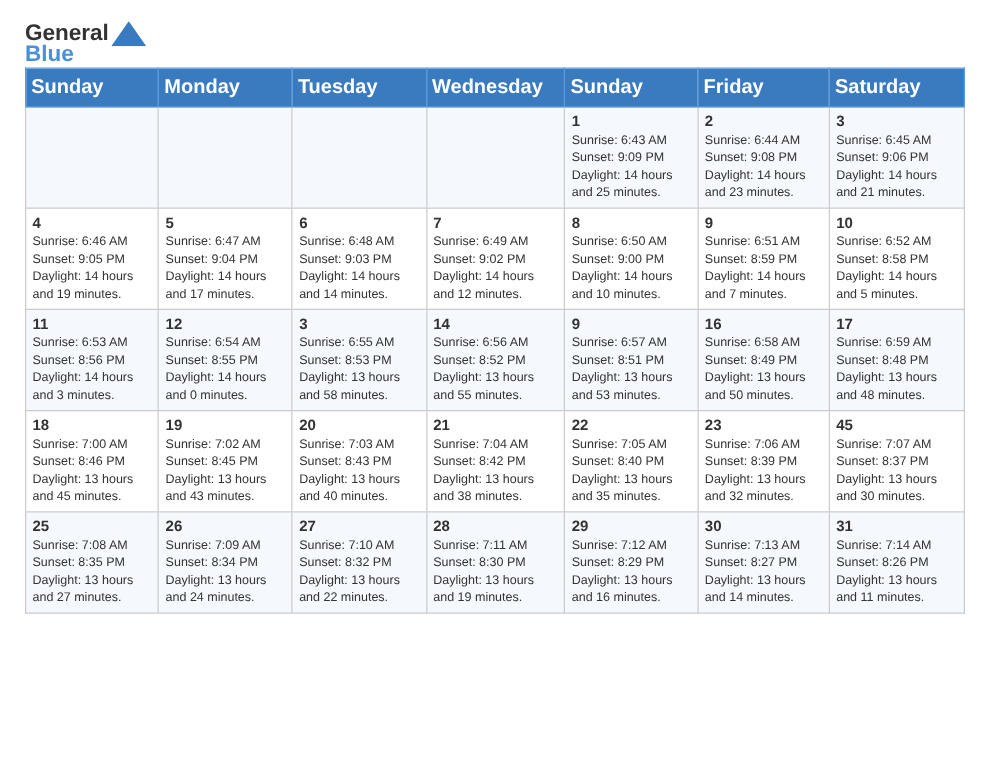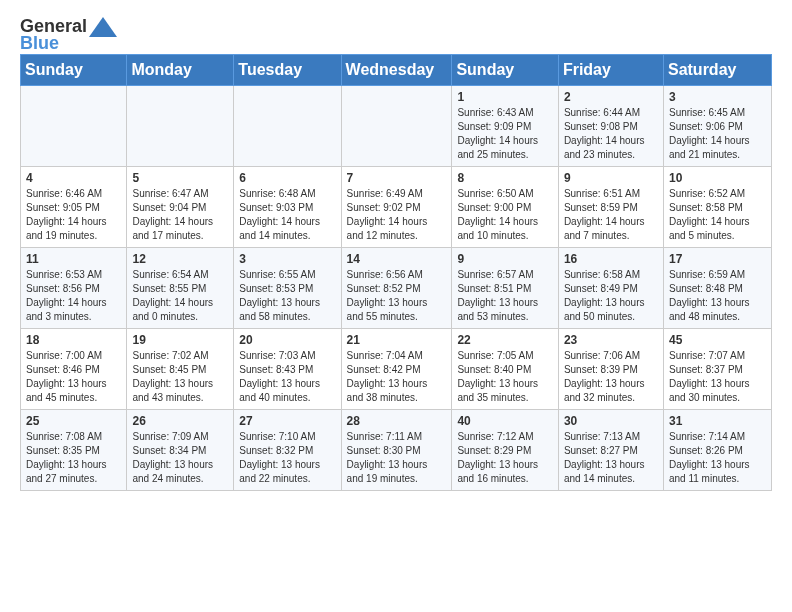--- a/index.html
+++ b/index.html
@@ -234,21 +234,21 @@
         </td>
         <td>
           <span class="day-number">27</span>
           <div class="day-info">Sunrise: 7:10 AM<br>Sunset: 8:32 PM<br>Daylight: 13 hours and 22 minutes.</div>
         </td>
         <td>
           <span class="day-number">28</span>
           <div class="day-info">Sunrise: 7:11 AM<br>Sunset: 8:30 PM<br>Daylight: 13 hours and 19 minutes.</div>
         </td>
         <td>
-          <span class="day-number">40</span>
+          <span class="day-number">29</span>
           <div class="day-info">Sunrise: 7:12 AM<br>Sunset: 8:29 PM<br>Daylight: 13 hours and 16 minutes.</div>
         </td>
         <td>
           <span class="day-number">30</span>
           <div class="day-info">Sunrise: 7:13 AM<br>Sunset: 8:27 PM<br>Daylight: 13 hours and 14 minutes.</div>
         </td>
         <td>
           <span class="day-number">31</span>
           <div class="day-info">Sunrise: 7:14 AM<br>Sunset: 8:26 PM<br>Daylight: 13 hours and 11 minutes.</div>
         </td>

